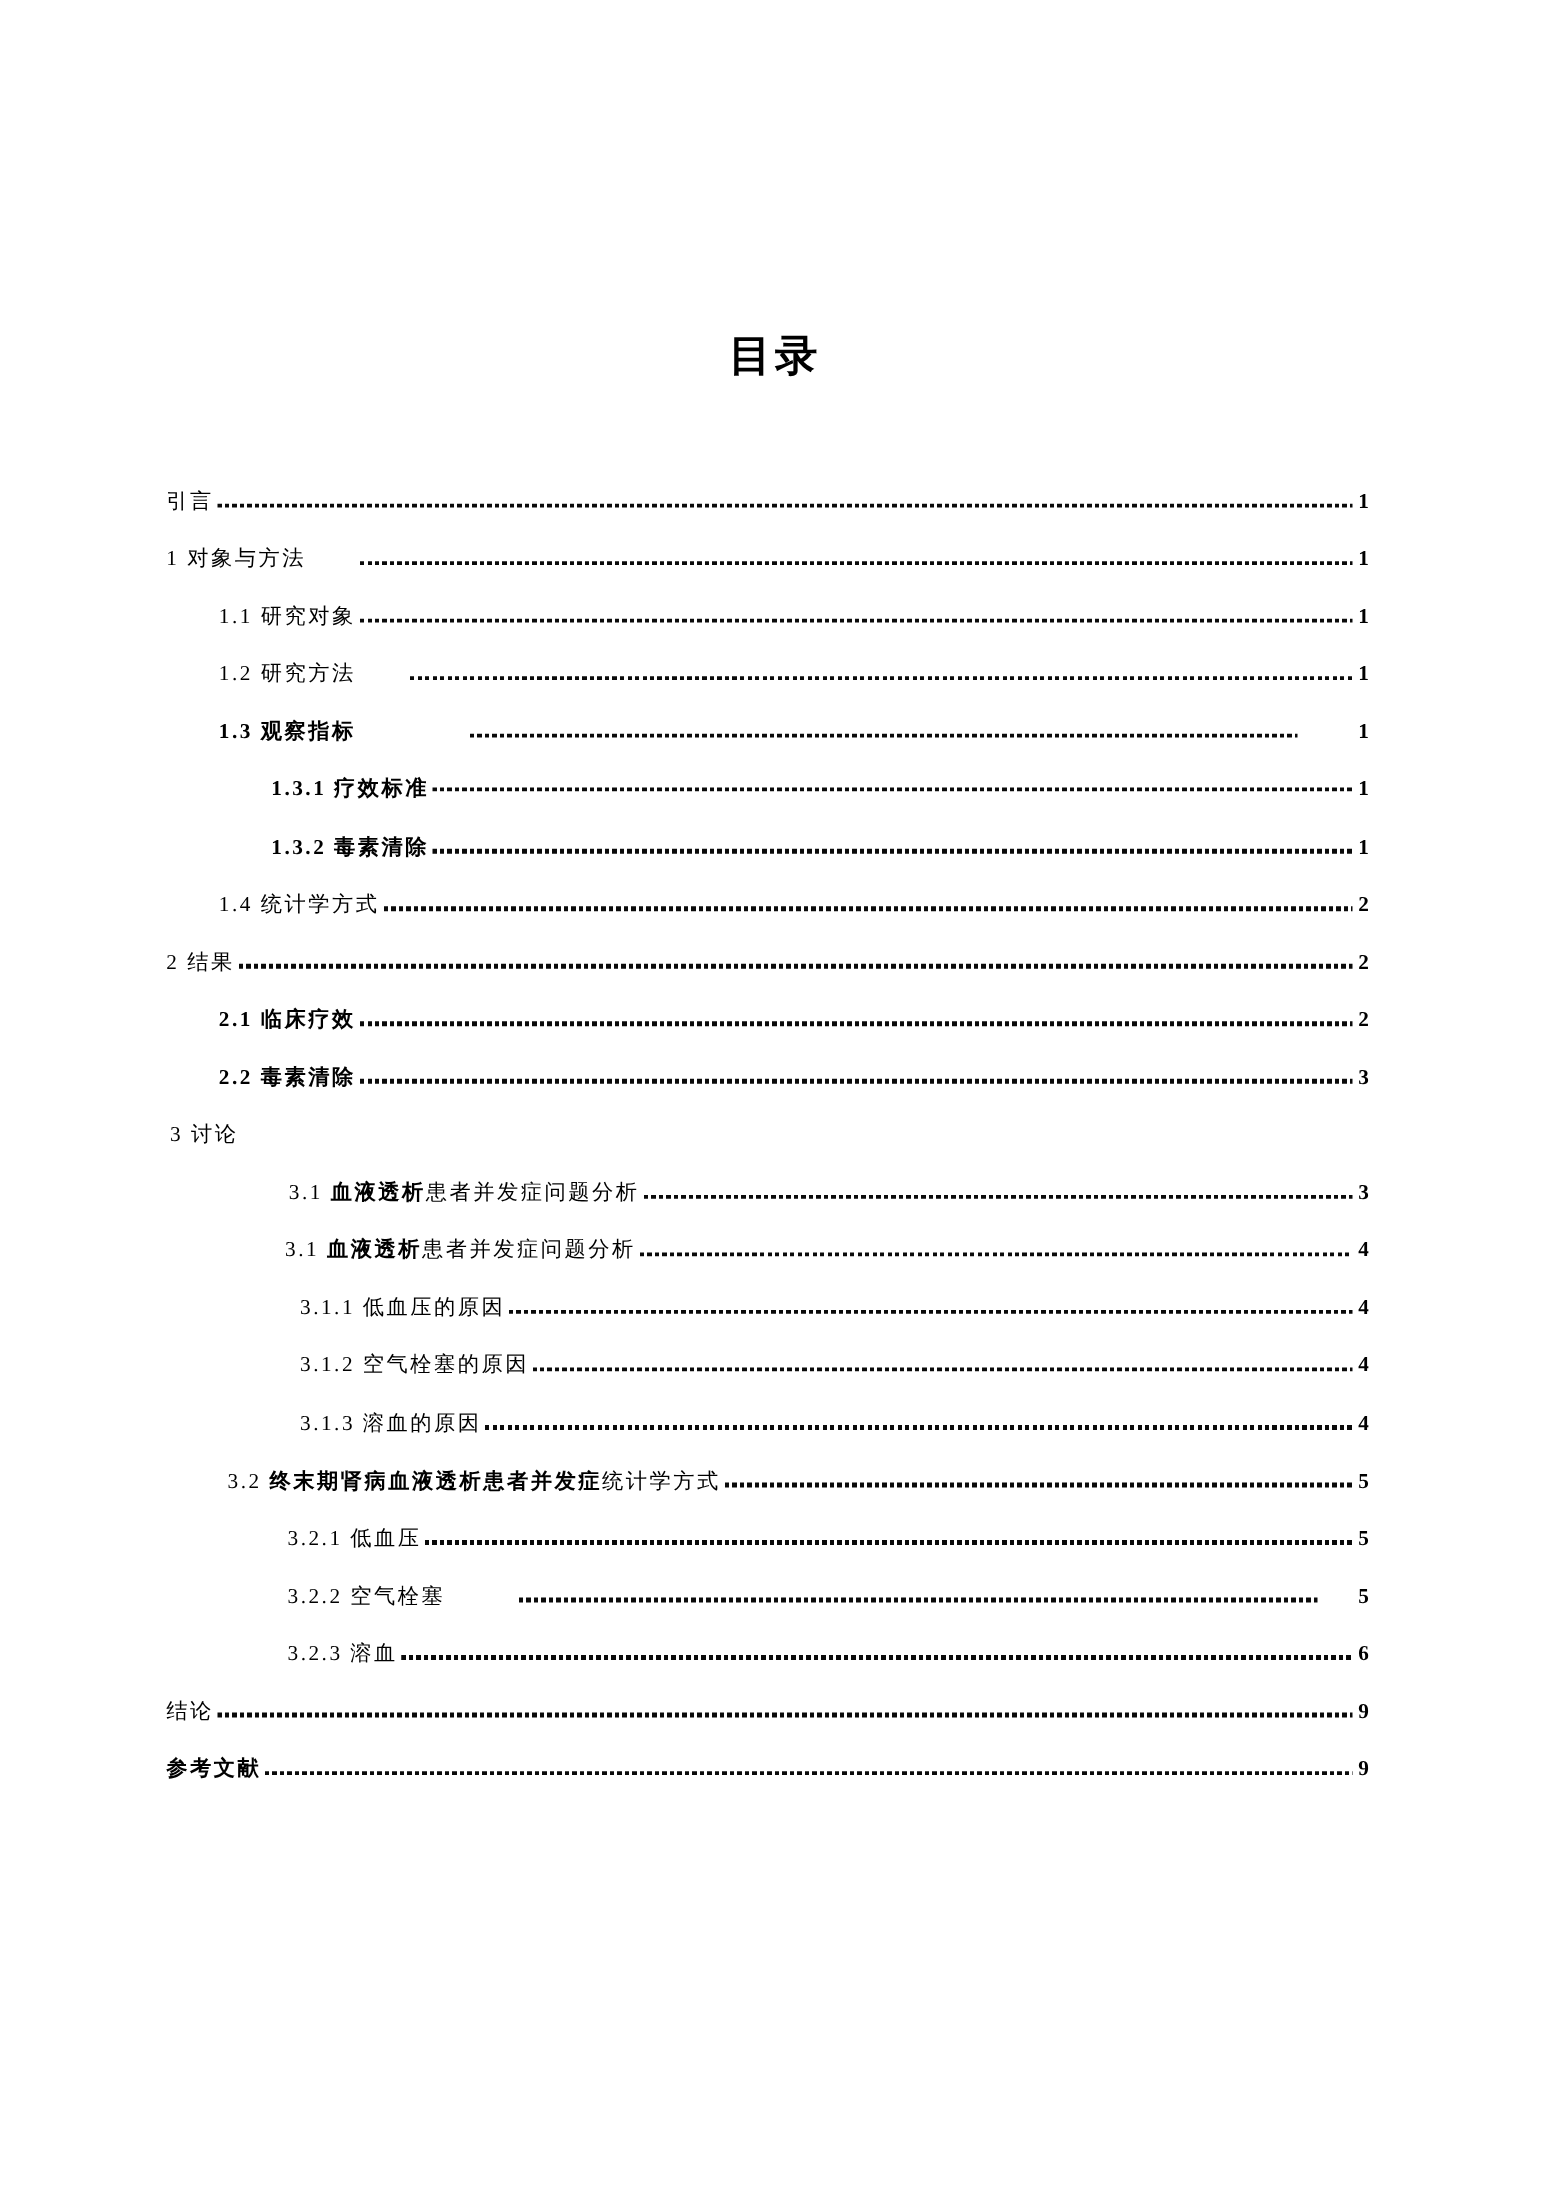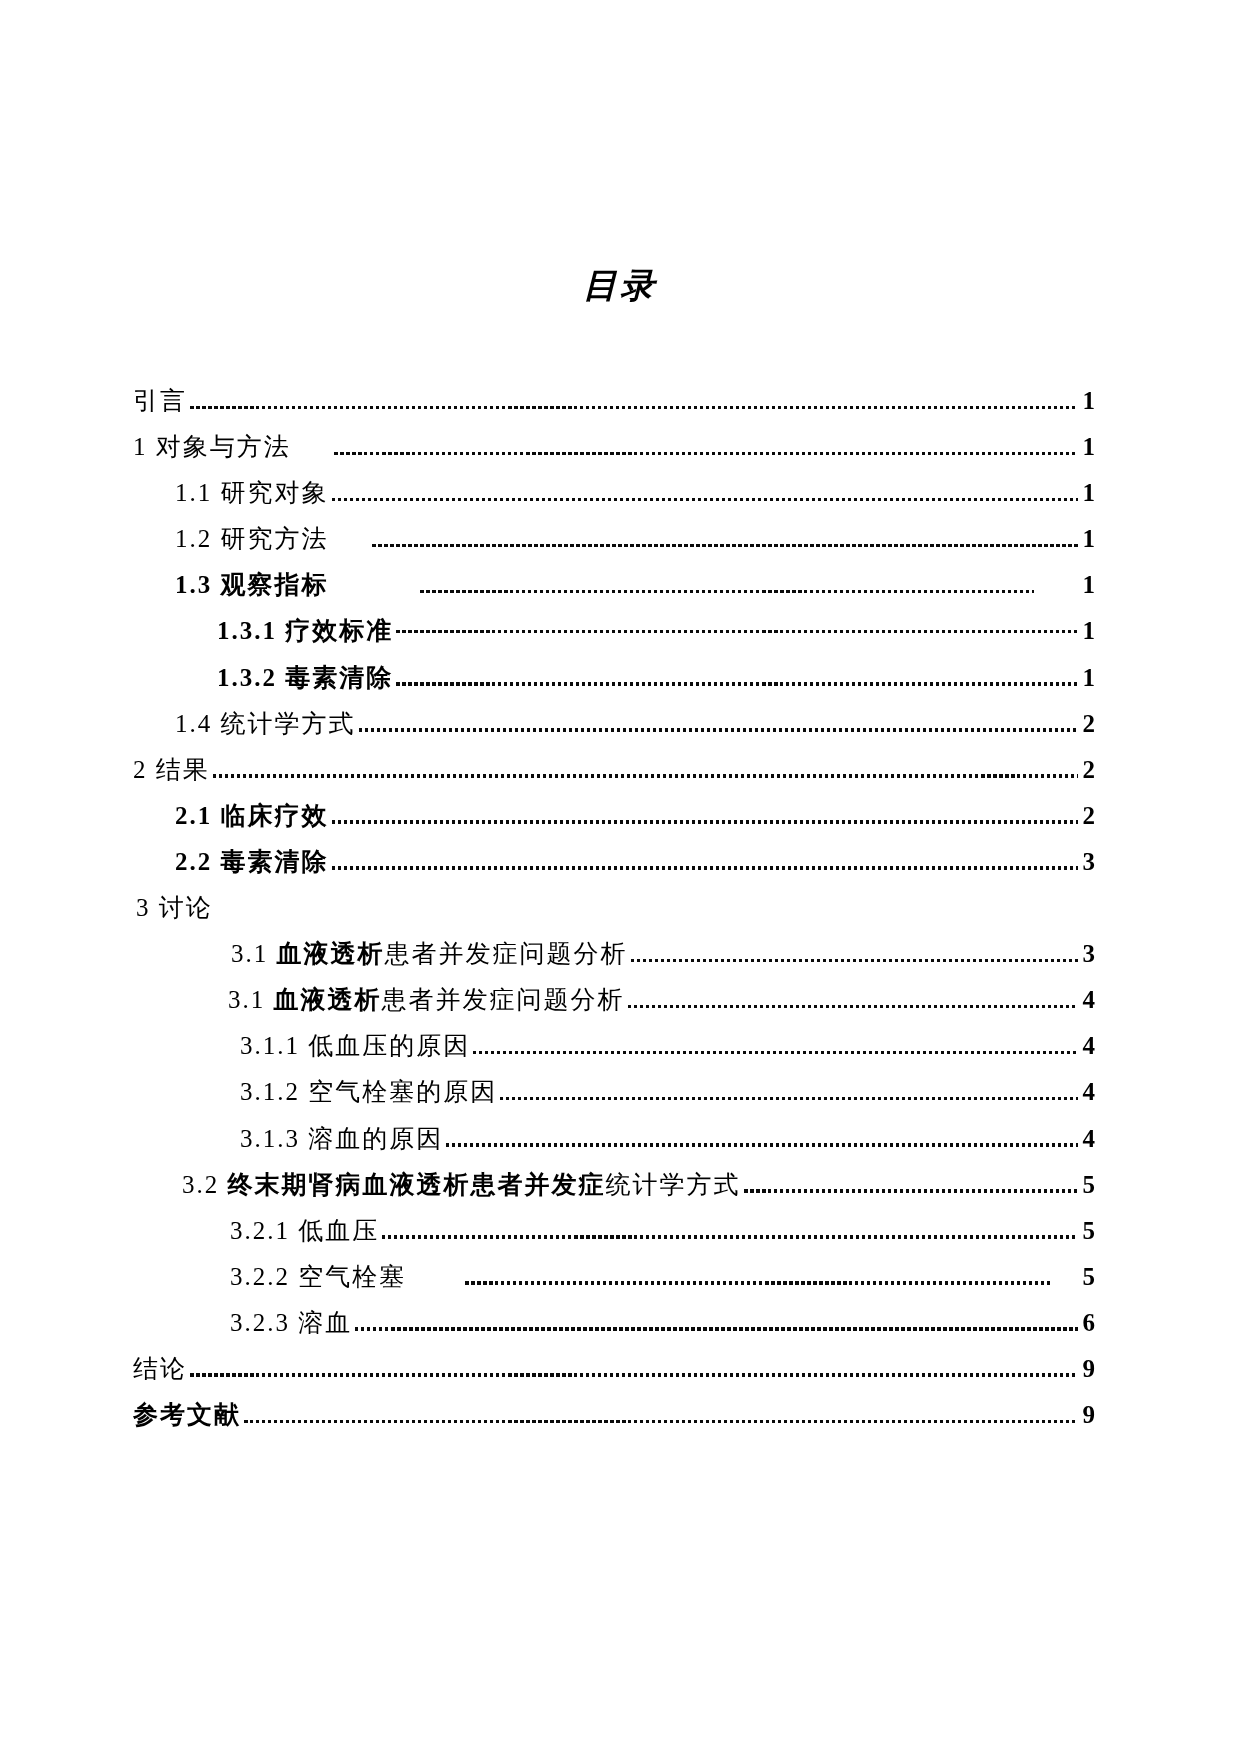--- a/index.html
+++ b/index.html
@@ -22,34 +22,33 @@
     position: absolute;
     top: 266px;
     left: 0;
     width: 100%;
     margin: 0;
     text-align: center;
     font-size: 34px;
     font-weight: bold;
     letter-spacing: 3px;
     line-height: 1.2;
-    font-style: italic;
   }
   .toc {
     position: absolute;
     left: 133px;
     top: 378px;
     width: 962px;
   }
   .toc-row {
     display: flex;
     align-items: baseline;
     height: 46.1px;
     line-height: 46.1px;
-    font-size: 25px;
+    font-size: 17px;
     overflow: hidden;
   }
   .toc-label {
     white-space: pre;
     letter-spacing: 2px;
     flex: 0 0 auto;
   }
   .toc-label b { font-weight: bold; }
   .tab-spacer {
     flex: 0 0 auto;

